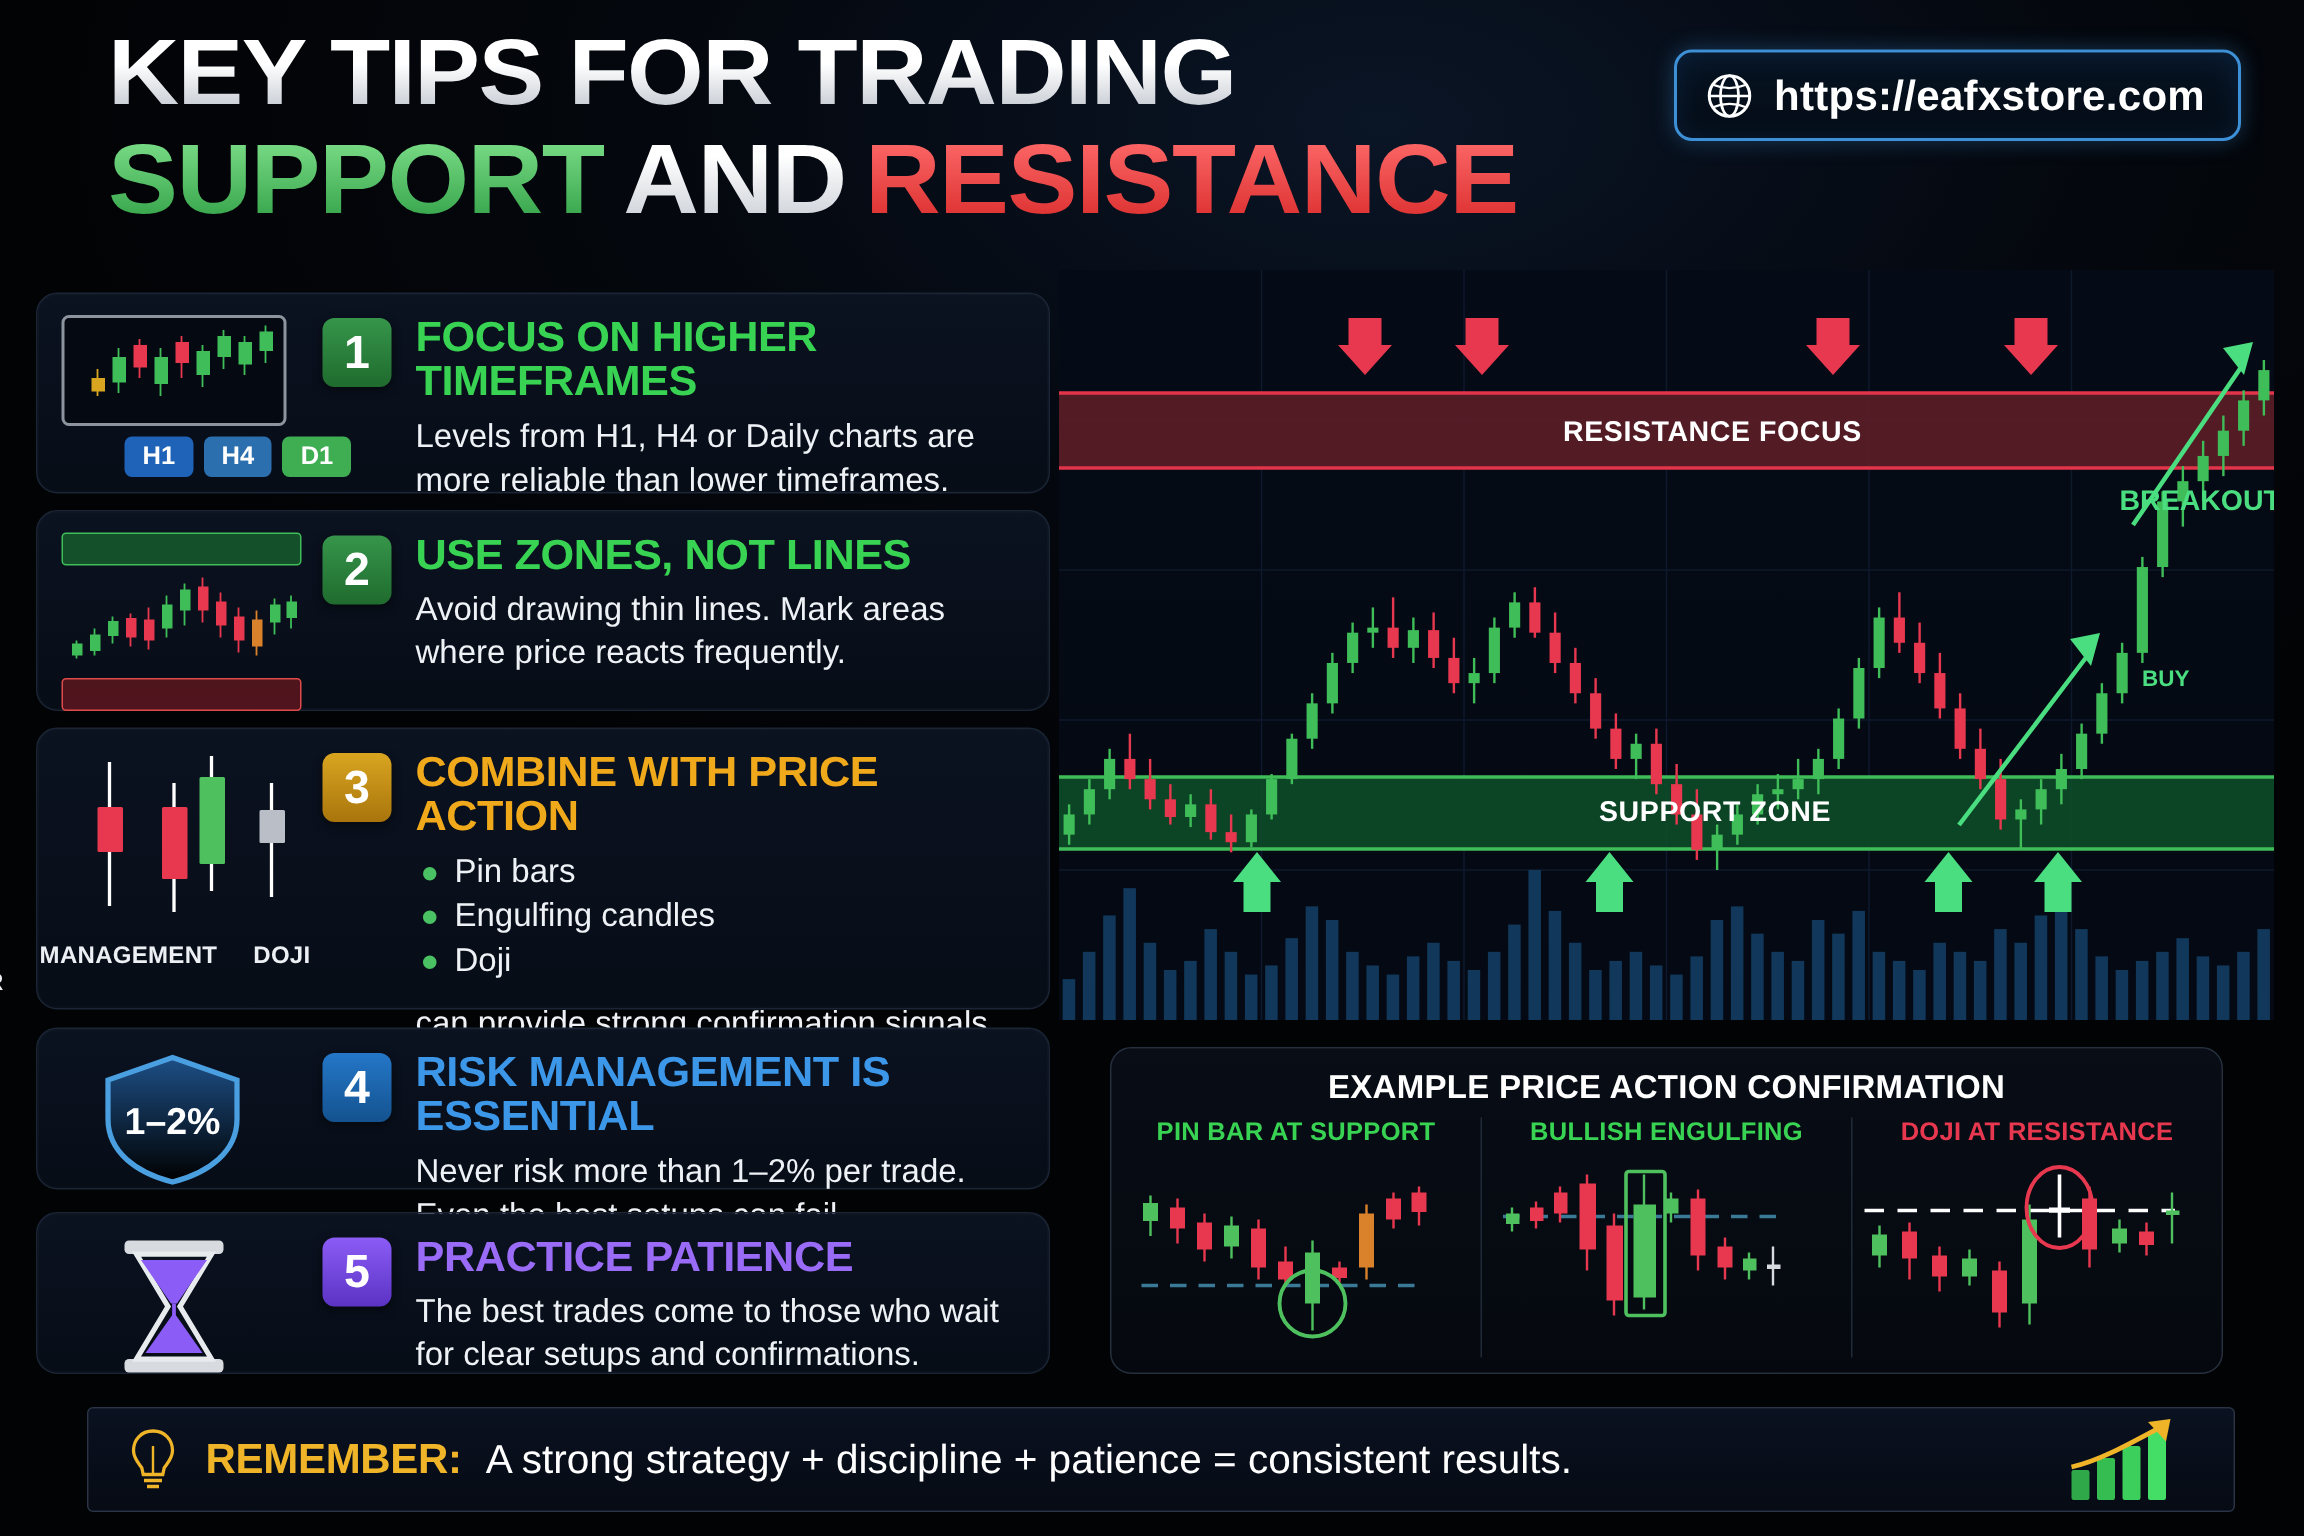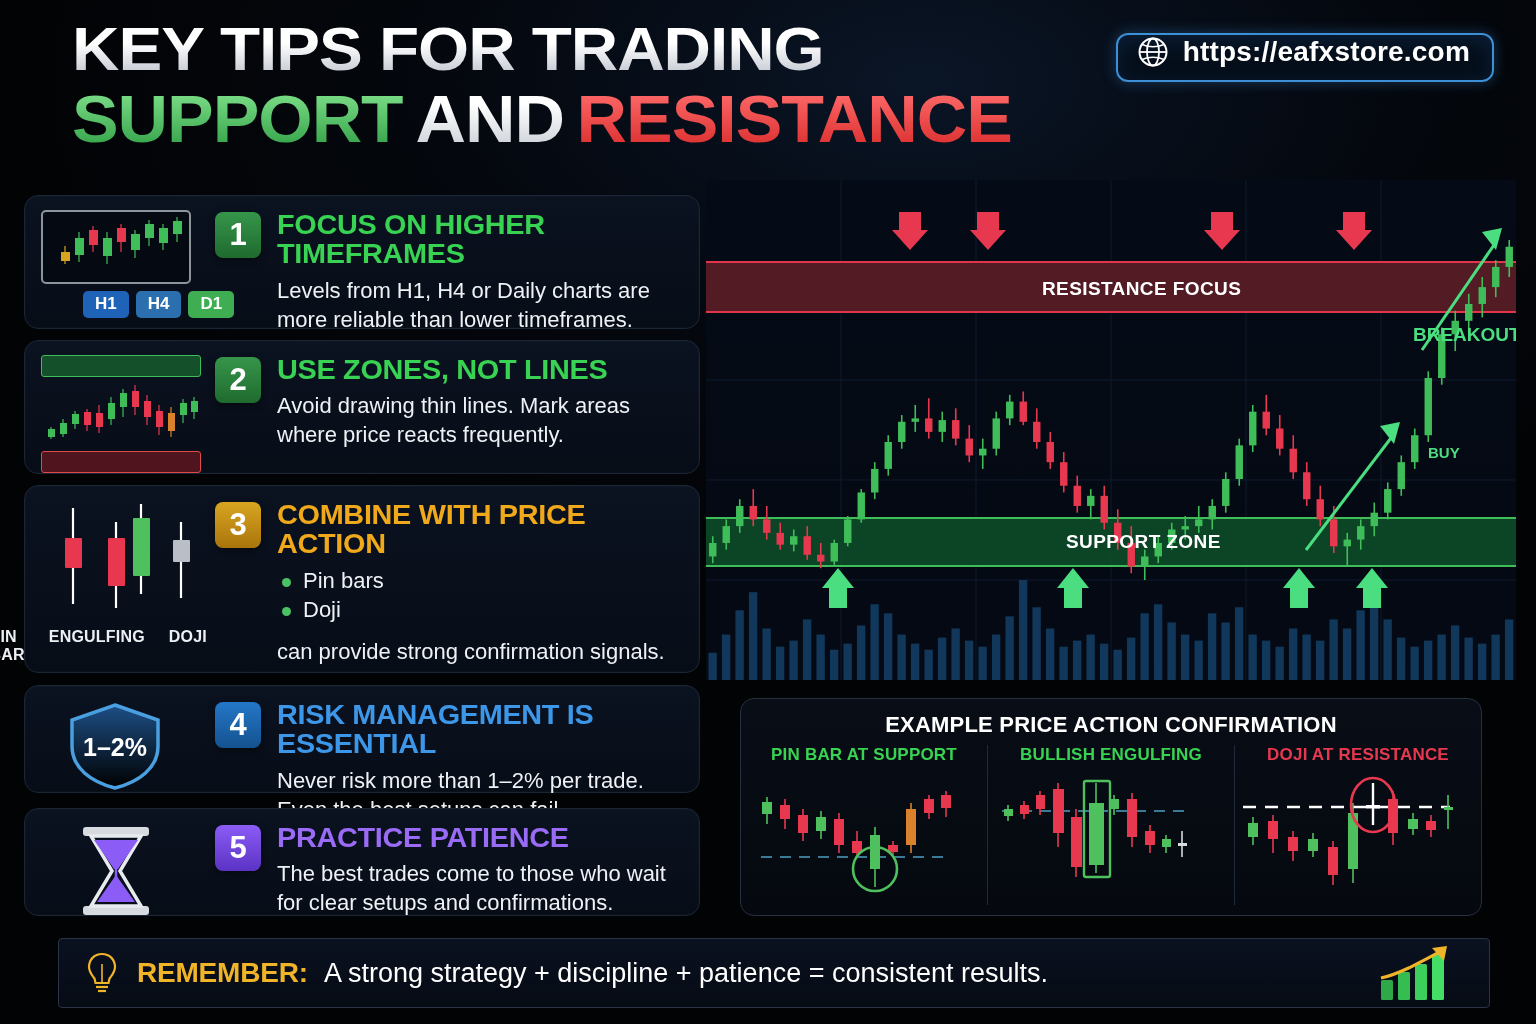--- a/index.html
+++ b/index.html
@@ -30,21 +30,21 @@
     -webkit-background-clip: text; background-clip: text; color: transparent; }
   .t-and { background: linear-gradient(180deg,#ffffff 30%, #c3c8d0 100%);
     -webkit-background-clip: text; background-clip: text; color: transparent; margin: 0 12px;}
   .t-resist { background: linear-gradient(180deg,#ff6b6b 10%, #d92b2b 95%);
     -webkit-background-clip: text; background-clip: text; color: transparent; }
 
   #url-badge {
     position: absolute; right: 42px; top: 33px;
     display: flex; align-items: center; gap: 13px;
     border: 2px solid #3d8fd6; border-radius: 12px;
-    padding: 0 22px 11px 18px;
+    padding: 12px 22px 11px 18px;
     background: linear-gradient(180deg,#071424,#040b14);
     box-shadow: 0 0 14px rgba(61,143,214,.35), inset 0 0 18px rgba(20,60,110,.35);
   }
   #url-badge .u-text { font-size: 28px; font-weight: 600; color: #fff; letter-spacing: .2px; }
 
   
   .card {
     position: absolute; left: 24px; width: 676px;
     background: linear-gradient(180deg,#0b1220 0%, #070d17 100%);
     border: 1px solid #1a2535; border-radius: 14px;
@@ -249,30 +249,31 @@
         <line x1="75" y1="22" x2="75" y2="108" stroke="#fff" stroke-width="2.2"></line>
         <rect x="67" y="38" width="17" height="48" fill="#e8384f" rx="1"></rect>
         <line x1="100" y1="4" x2="100" y2="94" stroke="#fff" stroke-width="2.2"></line>
         <rect x="92" y="18" width="17" height="58" fill="#4ec05e" rx="1"></rect>
         <line x1="140" y1="22" x2="140" y2="98" stroke="#fff" stroke-width="2.2"></line>
         <rect x="132" y="40" width="17" height="22" fill="#b9bec7" rx="1"></rect>
       </g>
     </svg>
     <div class="pat-labels">
       <span>PIN BAR</span>
-      <span>ENGULFING</span>
+      <span>MANAGEMENT</span>
       <span>DOJI</span>
     </div>
   </div>
   <div class="body">
     <div class="numbadge nb3">3</div>
     <div>
       <h3 class="h-gold cond">COMBINE WITH PRICE ACTION</h3>
       <ul class="bullets">
         <li>Pin bars</li>
+        <li>Engulfing candles</li>
         <li>Doji</li>
       </ul>
       <p>can provide strong confirmation signals.</p>
     </div>
   </div>
 </div>
 
 <div class="card" style="top:685px; height:108px;">
   <div class="thumb">
     <svg width="120" height="92" viewBox="0 0 120 92" style="margin-left:14px">

